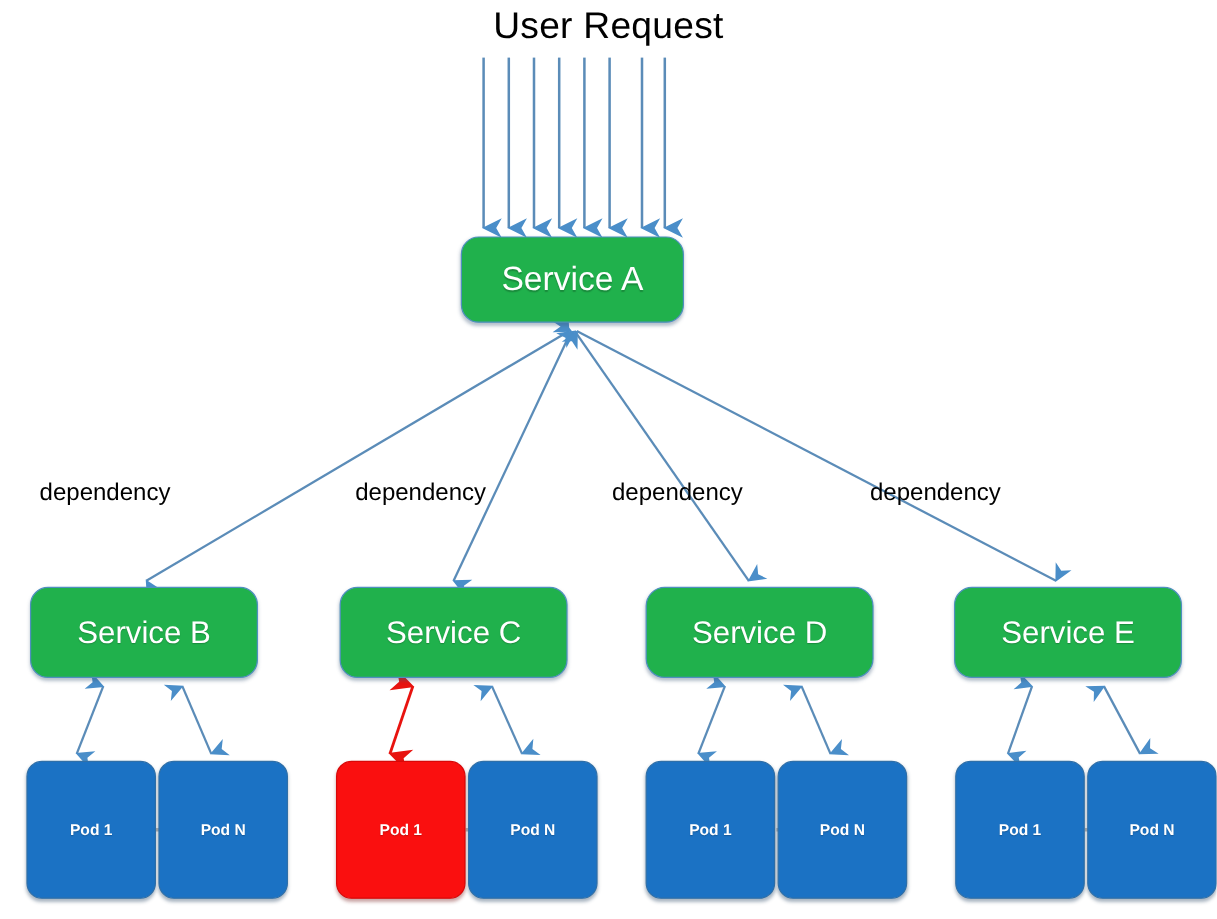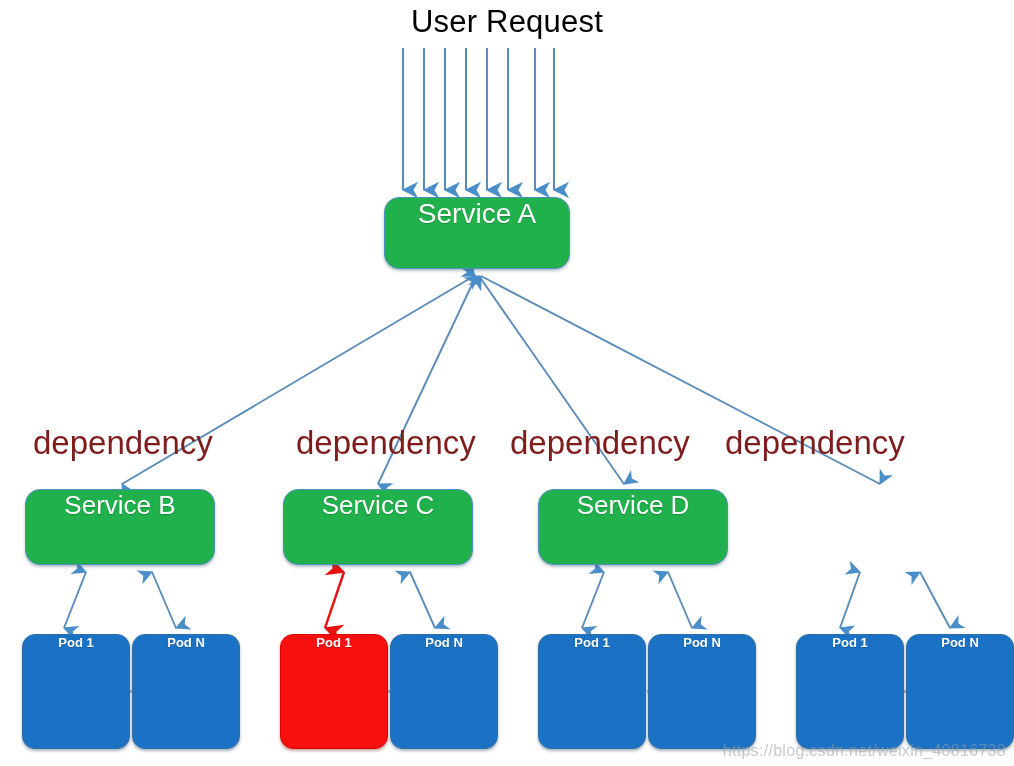--- a/index.html
+++ b/index.html
@@ -32,20 +32,21 @@
     text-align: center;
     font-size: 31px;
     color: #000000;
     letter-spacing: 0.2px;
   }
 
   .node {
     position: absolute;
     box-sizing: border-box;
     display: flex;
+    align-items: center;
     justify-content: center;
     color: #ffffff;
     text-shadow: 0 1px 1px rgba(0,0,0,0.22);
     border-radius: 14px;
   }
 
   .service {
     background: #20b14c;
     border: 1px solid #4f8fbf;
     border-radius: 15px;
@@ -82,23 +83,23 @@
     box-shadow: 0 2px 3px rgba(40,70,100,0.40);
   }
   .pod.alert {
     background: #fa0f0f;
     border-color: #d80808;
     box-shadow: 0 2px 3px rgba(120,30,30,0.40);
   }
 
   .dep-label {
     position: absolute;
-    top: 424px;
-    font-size: 33px;
-    color: #7f1d1d;
+    top: 400px;
+    font-size: 20px;
+    color: #000000;
     white-space: nowrap;
   }
 
   .dotline {
     position: absolute;
     height: 0;
     border-top: 3px dotted #b9b9b9;
     top: 690px;
   }
 
@@ -179,20 +180,23 @@
 
   <div class="node service service-row svc-c">
     <span>Service C</span>
   </div>
   <div class="node service service-row svc-b">
     <span>Service B</span>
   </div>
   <div class="node service service-row svc-d">
     <span>Service D</span>
   </div>
+  <div class="node service service-row svc-e">
+    <span>Service E</span>
+  </div>
 
   <div class="dotline" style="left:112px; width:27px;"></div>
   <div class="dotline" style="left:370px; width:27px;"></div>
   <div class="dotline" style="left:630px; width:25px;"></div>
   <div class="dotline" style="left:887px; width:25px;"></div>
 
   <div class="node pod" style="left:22px;">
     <span>Pod 1</span>
   </div>
   <div class="node pod" style="left:132px;">
@@ -213,15 +217,14 @@
     <span>Pod N</span>
   </div>
 
   <div class="node pod" style="left:796px;">
     <span>Pod 1</span>
   </div>
   <div class="node pod" style="left:906px;">
     <span>Pod N</span>
   </div>
 
-  <div class="watermark">https://blog.csdn.net/weixin_40816738</div>
 
 </div>
 
 </body></html>

